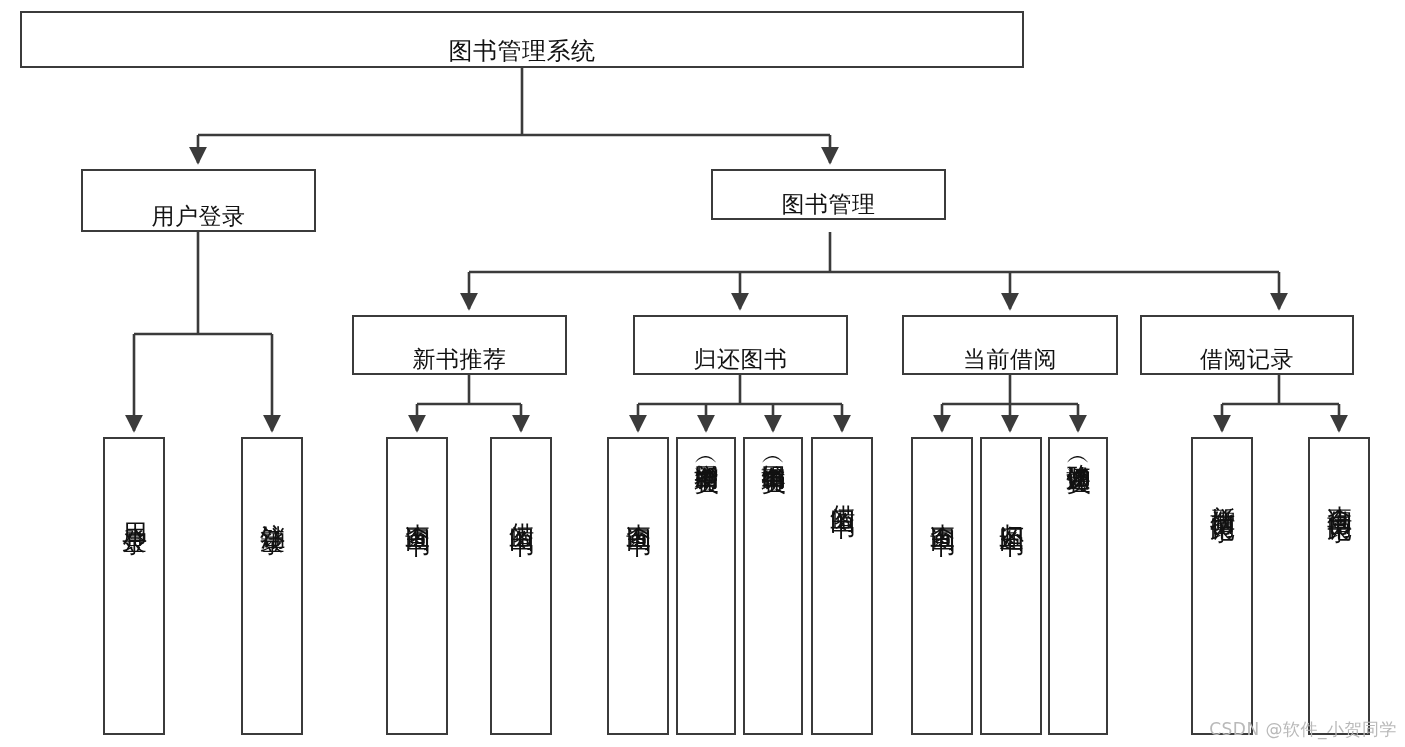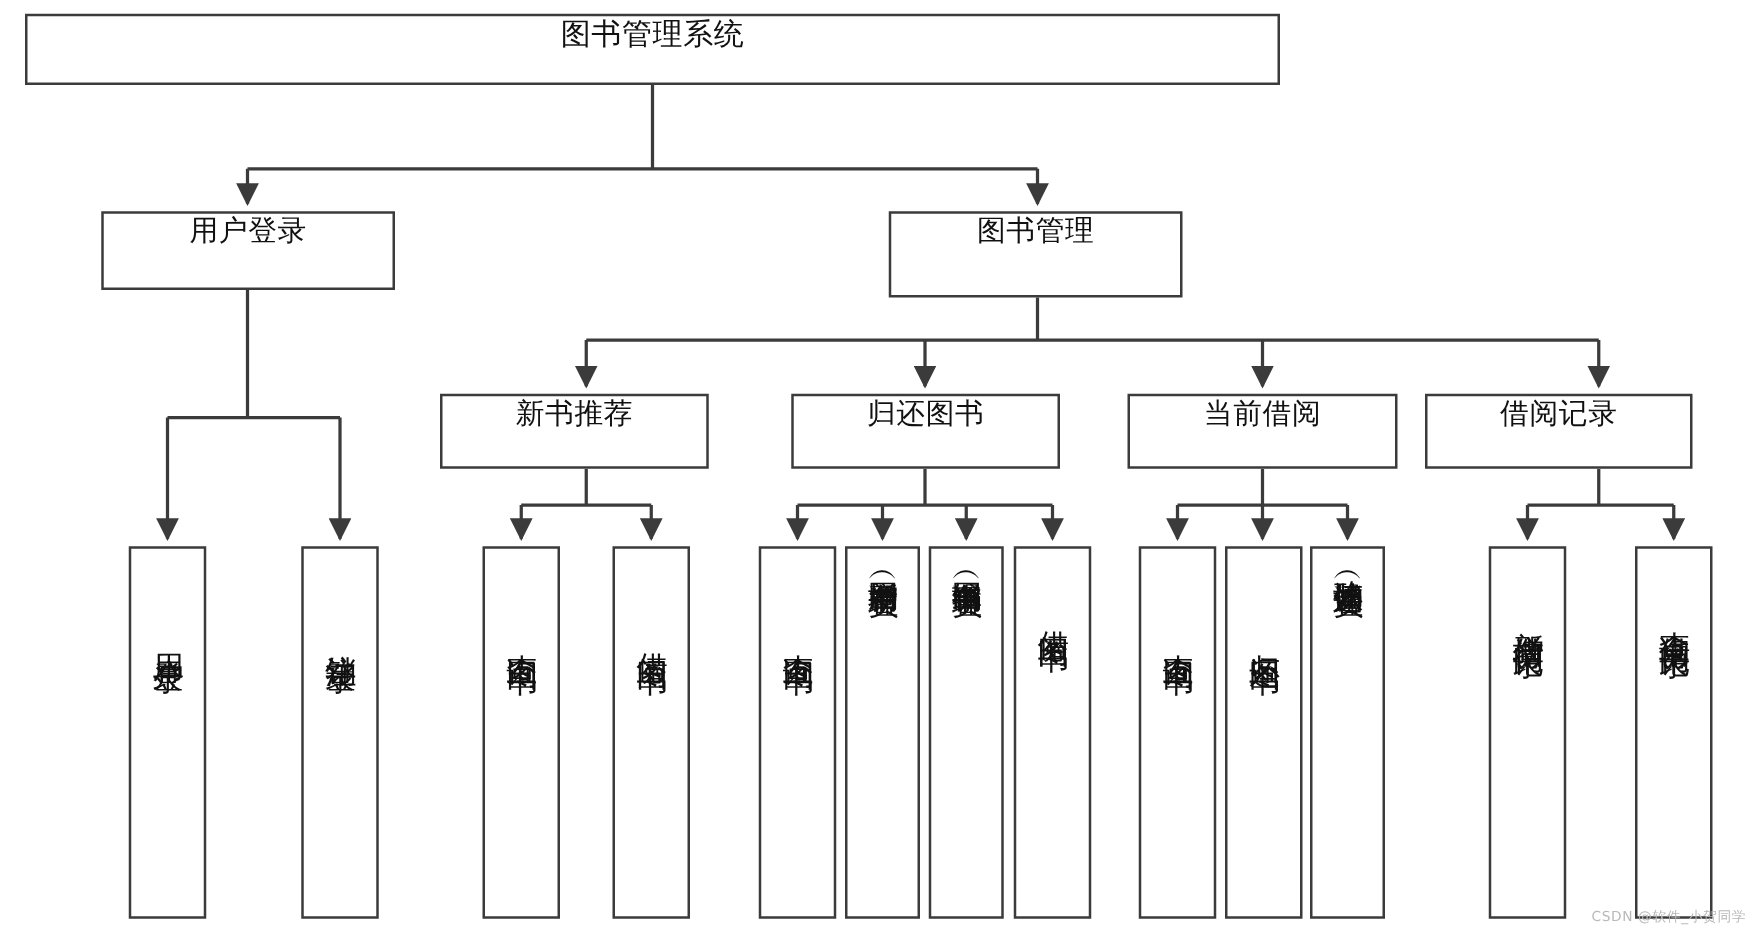--- a/index.html
+++ b/index.html
@@ -12,21 +12,21 @@
   }
   #diagram{position:relative;width:1405px;height:747px;}
   #edges{position:absolute;left:0;top:0;width:1405px;height:747px;}
 
   .node{
     position:absolute;
     box-sizing:border-box;
     background:#ffffff;
     border:2px solid #3b3b3b;
     display:flex;
-    align-items:flex-start;
+    align-items:flex-end;
     justify-content:center;
     color:#111111;
   }
   .node .label{
     display:block;
     text-align:center;
     line-height:1.22;
     letter-spacing:0.5px;
   }
   
@@ -50,21 +50,21 @@
     letter-spacing:3px;
     white-space:nowrap;
   }
   .node.vert.tall .label{font-size:24px;letter-spacing:1px;}
   .node.vert.mid .label{padding-top:58px;}
   .node.vert.mid3 .label{padding-top:40px;}
 
   #watermark{
     position:absolute;
     right:8px;bottom:6px;
-    font-size:11px;
+    font-size:17px;
     color:#b9b9b9;
     letter-spacing:0.5px;
     white-space:nowrap;
     pointer-events:none;
   }
 </style>
 </head>
 <body>
 
 <div id="diagram">
@@ -119,21 +119,21 @@
     </g>
   </svg>
 
   <div class="node horiz root" style="left:20px;top:11px;width:1004px;height:57px;">
     <span class="label">图书管理系统</span>
   </div>
 
   <div class="node horiz" style="left:81px;top:169px;width:235px;height:63px;">
     <span class="label">用户登录</span>
   </div>
-  <div class="node horiz" style="left:711px;top:169px;width:235px;height:69px;">
+  <div class="node horiz" style="left:711px;top:169px;width:235px;height:51px;">
     <span class="label">图书管理</span>
   </div>
 
   <div class="node horiz" style="left:352px;top:315px;width:215px;height:60px;">
     <span class="label">新书推荐</span>
   </div>
   <div class="node horiz" style="left:633px;top:315px;width:215px;height:60px;">
     <span class="label">归还图书</span>
   </div>
   <div class="node horiz" style="left:902px;top:315px;width:216px;height:60px;">

